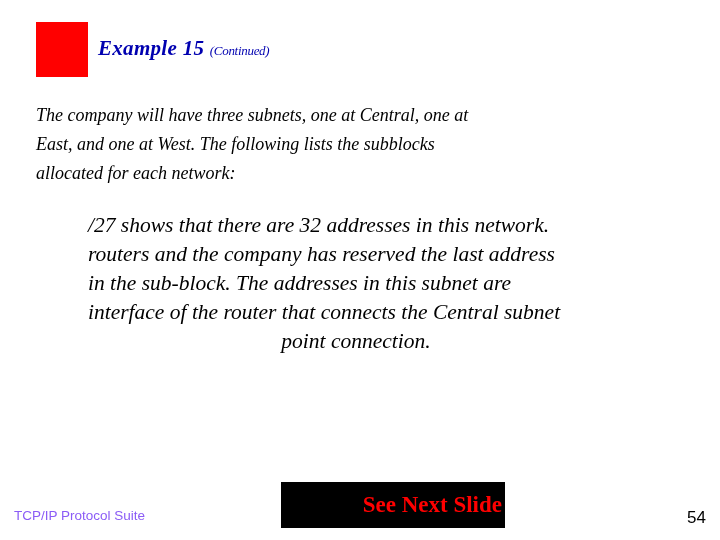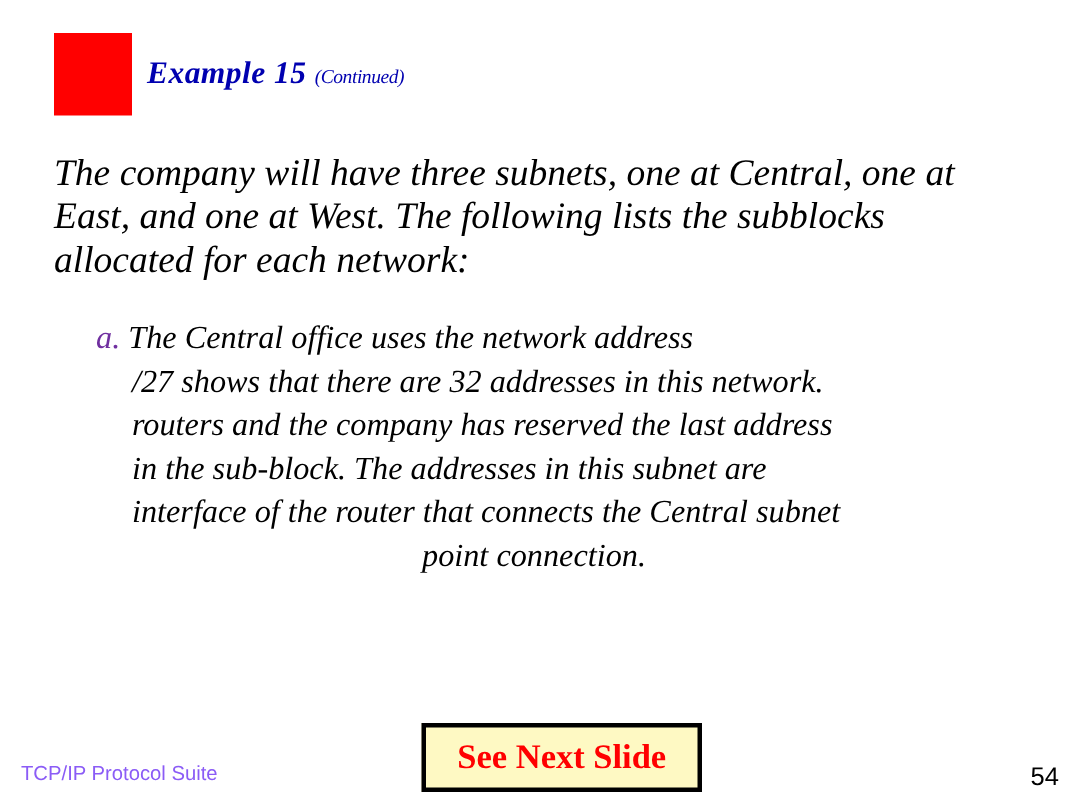--- a/index.html
+++ b/index.html
@@ -49,21 +49,21 @@
     letter-spacing: -0.3px;
   }
   .intro {
     position: absolute;
     left: 36px;
     top: 101px;
     width: 648px;
     color: #000000;
     font-family: "Liberation Serif", serif;
     font-style: italic;
-    font-size: 25px;
+    font-size: 18px;
     line-height: 29px;
     text-align: justify;
     text-justify: inter-word;
   }
   .intro > span {
     display: block;
   }
   .body-block {
     position: absolute;
     left: 64px;
@@ -93,28 +93,28 @@
   }
   .body-text .lastline {
     display: block;
     padding-left: 24px;
     text-align: center;
   }
   .see-next {
     position: absolute;
     left: 281px;
     top: 482px;
-    width: 187px;
+    width: 224px;
     height: 46px;
-    background: #fef9c3;
+    background: #000000;
     border: 3px solid #000000;
     box-sizing: border-box;
     display: flex;
     align-items: center;
-    justify-content: center;
+    justify-content: flex-end;
   }
   .see-next span {
     color: #ff0000;
     font-family: "Liberation Serif", serif;
     font-weight: bold;
     font-size: 23px;
     white-space: nowrap;
   }
   .footer-left {
     position: absolute;
@@ -145,21 +145,20 @@
   <div class="title"><span>Example 15</span> <span class="cont">(Continued)</span></div>
 
   <div class="intro">
     <span>The company will have three subnets, one at Central, one at</span>
     <span>East, and one at West. The following lists the subblocks</span>
     <span>allocated for each network:</span>
   </div>
 
   <div class="body-block">
     <div class="body-text">
-      <span class="indent"><span class="marker">a.</span> <span>The Central office uses the network address</span></span>
       <span class="line">/27 shows that there are 32 addresses in this network.</span>
       <span class="line">routers and the company has reserved the last address</span>
       <span class="line">in the sub-block. The addresses in this subnet are</span>
       <span class="line">interface of the router that connects the Central subnet</span>
       <span class="lastline">point connection.</span>
     </div>
   </div>
 
   <div class="see-next">
     <span>See Next Slide</span>

